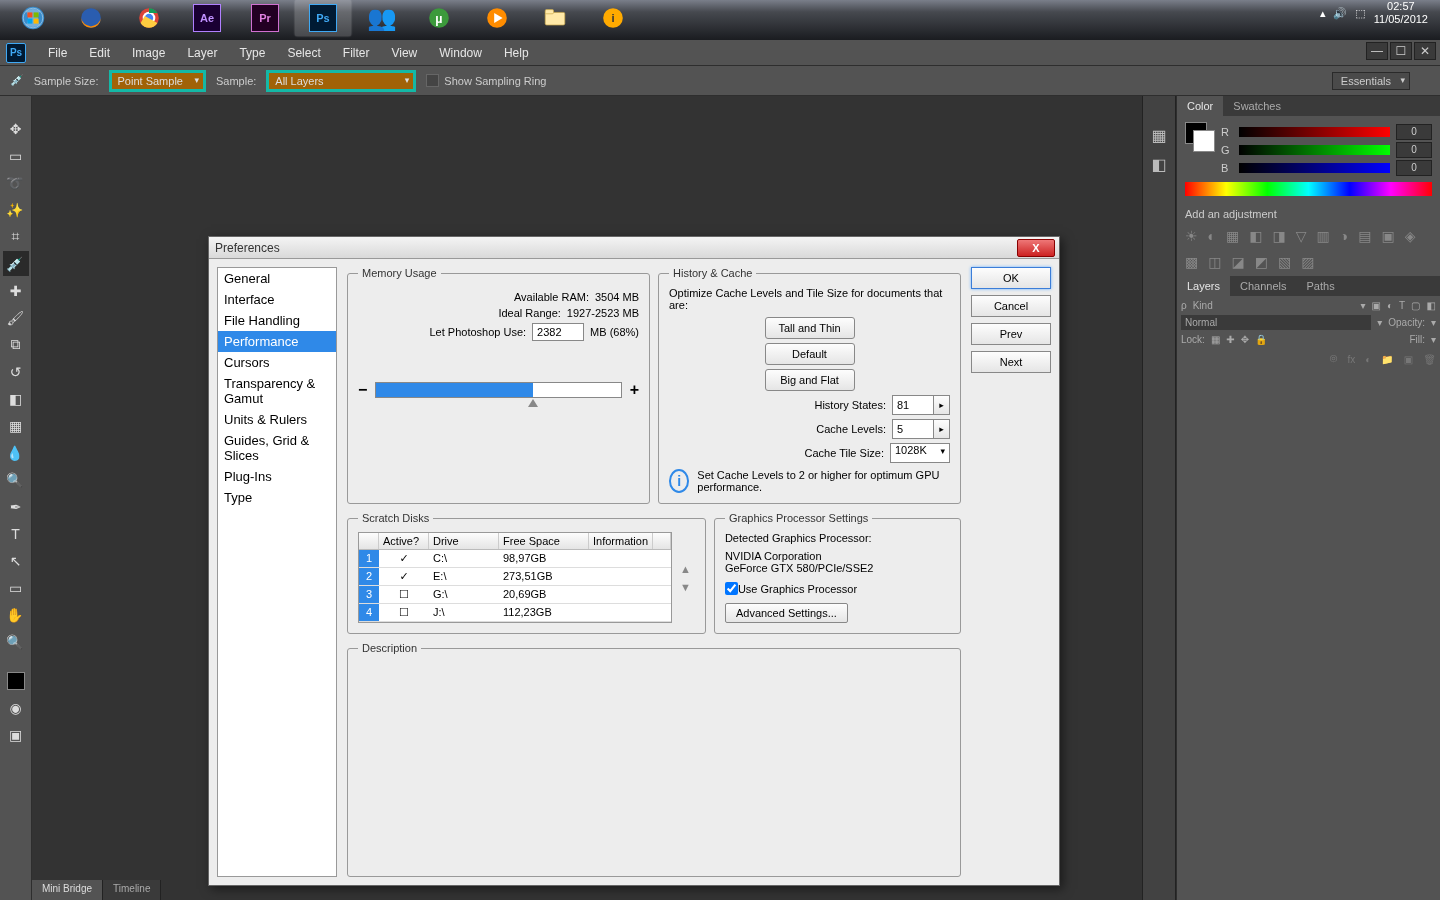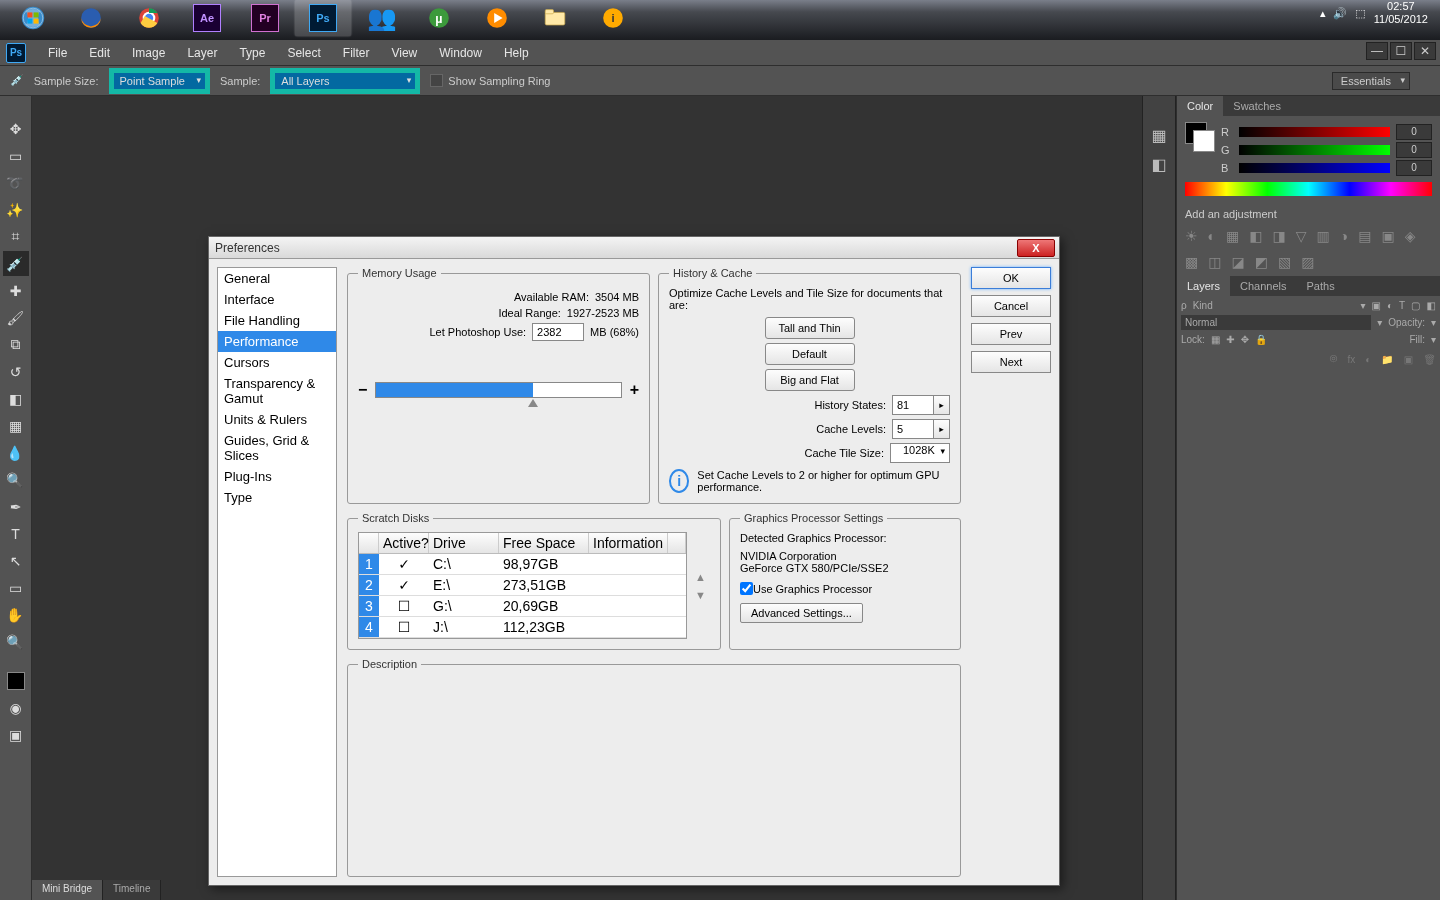--- a/index.html
+++ b/index.html
@@ -17,21 +17,21 @@
 
 
 .ps-wrap { position: absolute; top: 40px; left: 0; right: 0; bottom: 0; background: #4f4f4f; display: flex; flex-direction: column; }
 .ps-menubar { height: 26px; background: #535353; display: flex; align-items: center; gap: 2px; padding: 0 6px; color: #e6e6e6; font-size: 12px; border-bottom: 1px solid #2e2e2e; position: relative; }
 .ps-logo { width: 20px; height: 20px; background: #001a33; border: 1px solid #3fa9f5; color: #3fa9f5; font-size: 10px; font-weight: bold; display: flex; align-items: center; justify-content: center; border-radius: 2px; margin-right: 10px; }
 .ps-menu-item { padding: 3px 10px; cursor: default; }
 .ps-winbtns { position: absolute; right: 4px; top: 2px; display: flex; gap: 2px; }
 .ps-winbtn { width: 22px; height: 18px; background: #3a3a3a; color: #ccc; font-size: 12px; display: flex; align-items: center; justify-content: center; border: 1px solid #222; }
 
 .ps-options { height: 30px; background: #535353; display: flex; align-items: center; gap: 10px; padding: 0 10px; color: #ccc; font-size: 11px; border-bottom: 1px solid #2e2e2e; position: relative; }
-.opt-dd { background: #0369a1; border: 5px solid #14b8a6; padding: 2px 20px 2px 6px; font-size: 11px; color: #ddd; position: relative; }
+.opt-dd { background: #a16207; border: 3px solid #14b8a6; padding: 2px 20px 2px 6px; font-size: 11px; color: #ddd; position: relative; }
 .opt-dd:after { content: "▾"; position: absolute; right: 4px; font-size: 9px; }
 .opt-chk { display: flex; align-items: center; gap: 5px; }
 .chkbox { width: 13px; height: 13px; border: 1px solid #666; background: #444; }
 .essentials { position: absolute; right: 30px; background: #4a4a4a; border: 1px solid #2a2a2a; padding: 2px 18px 2px 8px; color: #ccc; font-size: 11px; }
 .essentials:after { content: "▾"; position: absolute; right: 4px; font-size: 9px; }
 
 .ps-body { flex: 1; display: flex; position: relative; }
 .ps-toolbar { width: 32px; background: #535353; border-right: 1px solid #2e2e2e; display: flex; flex-direction: column; align-items: center; padding-top: 20px; gap: 2px; }
 .tool { width: 26px; height: 25px; display: flex; align-items: center; justify-content: center; color: #ddd; font-size: 14px; }
 .tool.sel { background: #2a2a2a; }
@@ -76,26 +76,26 @@
 .mem-slider .fill { position: absolute; left: 0; top: 0; bottom: 0; width: 64%; background: #2f89e8; }
 .mem-slider .tri { position: absolute; left: 64%; bottom: -10px; transform: translateX(-50%); width: 0; height: 0; border-left: 5px solid transparent; border-right: 5px solid transparent; border-bottom: 8px solid #888; }
 
 .hc-top { text-align: left; margin-bottom: 6px; }
 .hc-btns { display: flex; flex-direction: column; gap: 4px; align-items: center; }
 .hc-btns button { width: 90px; height: 22px; background: linear-gradient(#fdfdfd,#e5e5e5); border: 1px solid #888; border-radius: 3px; font-size: 11px; }
 .hc-row { display: flex; justify-content: flex-end; align-items: center; gap: 6px; margin: 4px 0; }
 .hc-spin { display: flex; }
 .hc-spin input { width: 42px; height: 20px; border: 1px solid #888; font-size: 11px; padding: 0 4px; }
 .hc-spin .sp { width: 16px; height: 20px; border: 1px solid #888; border-left: none; background: linear-gradient(#fdfdfd,#e5e5e5); font-size: 9px; display: flex; align-items: center; justify-content: center; }
-.hc-sel { width: 60px; height: 20px; border: 1px solid #888; background: #fff; font-size: 11px; padding: 0 12px; position: relative; }
+.hc-sel { width: 60px; height: 20px; border: 1px solid #888; background: #fff; font-size: 11px; padding: 0 4px; position: relative; }
 .hc-sel:after { content:"▾"; position: absolute; right: 4px; top: 2px; font-size: 9px; }
 .hc-info { display: flex; gap: 8px; margin-top: 6px; align-items: flex-start; }
 .hc-info .icn { width: 24px; height: 24px; border-radius: 50%; border: 2px solid #2f89e8; color: #2f89e8; font-weight: bold; font-size: 14px; display:flex;align-items:center;justify-content:center; }
 
-.disk-table { border: 1px solid #999; background: #fff; font-size: 14px; }
+.disk-table { border: 1px solid #999; background: #fff; font-size: 11px; }
 .disk-table .hdr, .disk-table .drow { display: grid; grid-template-columns: 20px 50px 70px 90px 1fr 18px; }
 .disk-table .hdr { background: linear-gradient(#fdfdfd,#e5e5e5); border-bottom: 1px solid #bbb; font-weight: normal; }
 .disk-table .hdr div { padding: 2px 4px; border-right: 1px solid #ccc; }
 .disk-table .drow { border-bottom: 1px solid #ddd; }
 .disk-table .drow div { padding: 2px 4px; }
 .disk-table .rownum { background: #2f89e8; color: #fff; text-align: center; }
 .disk-table .chk { text-align: center; }
 .disk-arrows { display:flex; flex-direction:column; gap:6px; align-items:center; justify-content:center; color:#888; font-size:11px; padding: 0 4px; }
 
 .pref-row2 { display: flex; gap: 8px; }

